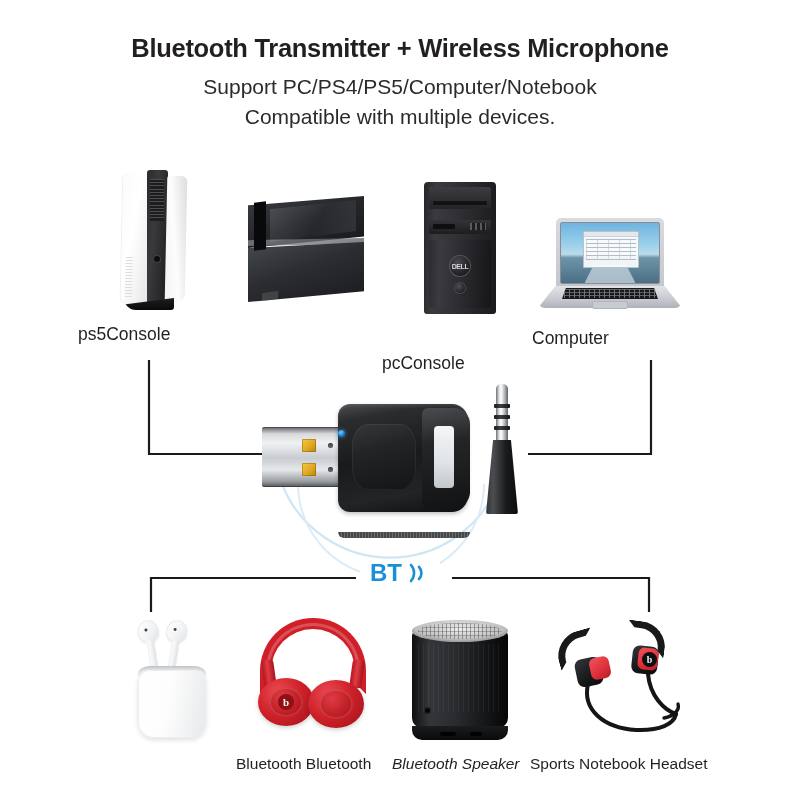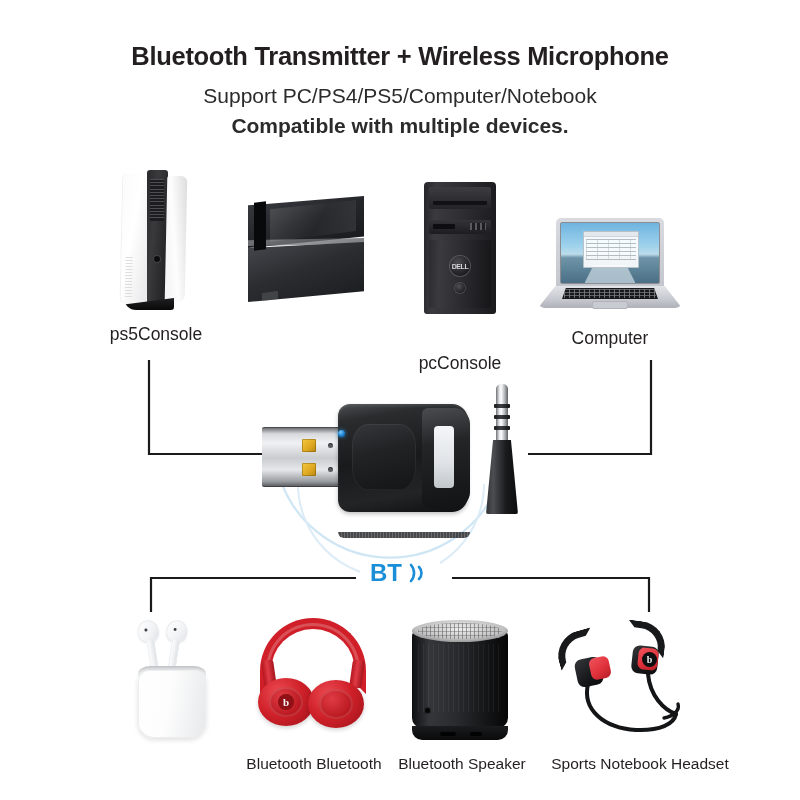--- a/index.html
+++ b/index.html
@@ -31,36 +31,36 @@
     left: 0;
     width: 800px;
     text-align: center;
   }
   .title {
     font-size: 25.5px;
     font-weight: bold;
     letter-spacing: -0.3px;
     color: #231f20;
     line-height: 1.1;
-    margin: 12px;
+    margin: 4px;
     white-space: nowrap;
   }
   .subtitle {
     font-size: 21px;
     font-weight: normal;
     color: #2b2b2b;
     line-height: 1.32;
     margin: 11px 0 0 0;
     white-space: nowrap;
   }
 
   
   .dev-label {
     position: absolute;
-    text-align: center;
+    text-align: left;
     font-size: 17.5px;
     color: #231f20;
     white-space: nowrap;
     line-height: 1;
   }
   .dev-label.small { font-size: 15.5px; }
 
   
   .art { position: absolute; }
 
@@ -633,21 +633,21 @@
   .svg-layer { position: absolute; left: 0; top: 0; pointer-events: none; }
 </style>
 </head>
 <body>
 
 <div id="page">
 
   <div class="header">
     <div class="title">Bluetooth Transmitter + Wireless Microphone</div>
     <div class="subtitle">Support PC/PS4/PS5/Computer/Notebook</div>
-    <div class="subtitle" style="margin-top:2px;font-weight:bold;">Compatible with multiple devices.</div>
+    <div class="subtitle" style="margin-top:2px;">Compatible with multiple devices.</div>
   </div>
 
   <div class="art ps5-wrap">
     <div class="ps5-body">
       <div class="ps5-left-panel"></div>
       <div class="ps5-core"></div>
       <div class="ps5-right-panel"></div>
       <div class="ps5-foot"></div>
     </div>
   </div>
@@ -788,21 +788,21 @@
   <div class="art sp-wrap">
     <div class="sp-body">
       <div class="sp-jack"></div>
     </div>
     <div class="sp-base">
       <div class="sp-port a"></div>
       <div class="sp-port b"></div>
     </div>
     <div class="sp-top"></div>
   </div>
-  <div class="dev-label small" style="left:392px; top:756px; width:140px;">Bluetooth Speaker</div>
+  <div class="dev-label small" style="left:392px; top:756px; width:140px;font-style:italic;">Bluetooth Speaker</div>
 
   <div class="art sh-wrap">
     <svg class="sh-cable" width="150" height="124" viewBox="0 0 150 124">
       <path d="M 36 66 C 30 92 52 110 84 112 C 108 113 122 106 124 96" fill="none" stroke="#141517" stroke-width="4" stroke-linecap="round"></path>
       <path d="M 96 56 C 98 78 112 92 124 96" fill="none" stroke="#141517" stroke-width="4" stroke-linecap="round"></path>
       <path d="M 112 100 C 122 98 128 92 126 86" fill="none" stroke="#141517" stroke-width="3.4" stroke-linecap="round"></path>
     </svg>
     <div class="sh-hook l"></div>
     <div class="sh-hook r"></div>
     <div class="sh-bud l"></div>

